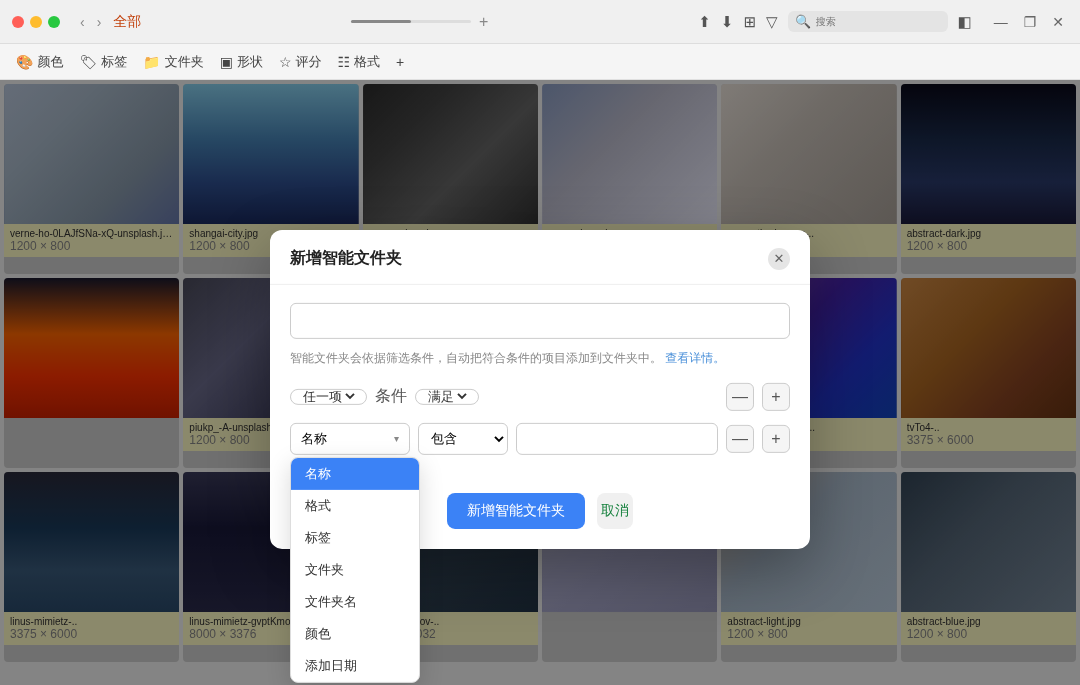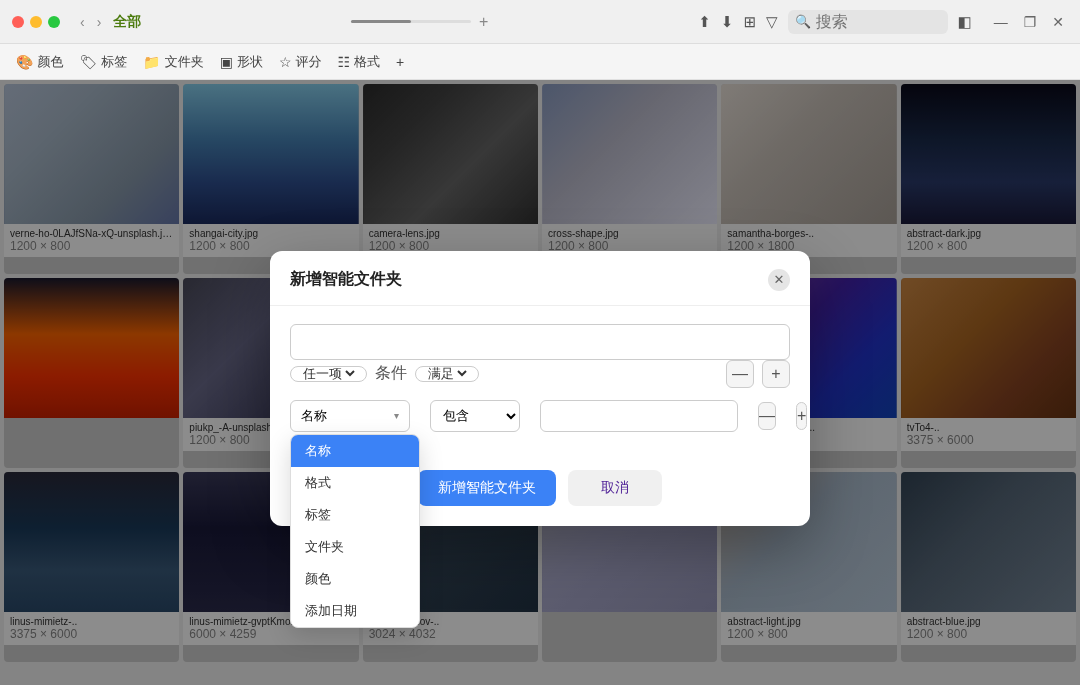--- a/index.html
+++ b/index.html
@@ -43,22 +43,22 @@
       margin-left: 8px;
     }
     .nav-arrow {
       font-size: 14px;
       color: #888;
       cursor: pointer;
       padding: 2px 4px;
     }
     .titlebar-title {
       font-size: 14px;
-      color: #4d7c0f;
-      font-weight: 700;
+      color: #c2410c;
+      font-weight: 400;
       margin-left: 4px;
     }
     .titlebar-middle {
       flex: 1;
       display: flex;
       justify-content: center;
       align-items: center;
     }
     .progress-bar {
       width: 120px;
@@ -88,21 +88,21 @@
       align-items: center;
       background: #e4e4e4;
       border-radius: 6px;
       padding: 3px 8px;
       gap: 4px;
       width: 160px;
     }
     .search-box input {
       border: none;
       background: transparent;
-      font-size: 16px;
+      font-size: 10px;
       color: #404040;
       outline: none;
       width: 120px;
     }
     .win-controls {
       display: flex;
       align-items: center;
       gap: 8px;
       margin-left: 8px;
     }
@@ -159,21 +159,21 @@
       cursor: pointer;
     }
     .photo-item .photo-bg {
       width: 100%;
       height: 140px;
       background-size: cover;
       background-position: center;
     }
     .photo-info {
       padding: 4px 6px;
-      background: #ffffff;
+      background: #fef9c3;
     }
     .photo-name {
       font-size: 10px;
       color: #333;
       white-space: nowrap;
       overflow: hidden;
       text-overflow: ellipsis;
     }
     .photo-size {
       font-size: 12px;
@@ -319,21 +319,21 @@
       justify-content: center;
       font-size: 16px;
       color: #555;
     }
     .flex-spacer { flex: 1; }
 
     
     .condition-row {
       display: flex;
       align-items: center;
-      gap: 20px;
+      gap: 8px;
       margin-bottom: 4px;
       position: relative;
     }
 
     
     .dropdown-wrapper {
       position: relative;
     }
     .dropdown-trigger {
       height: 32px;
@@ -411,23 +411,23 @@
       background: #3b82f6;
       color: #fff;
       border: none;
       border-radius: 8px;
       font-size: 14px;
       cursor: pointer;
       font-weight: 500;
     }
     .btn-secondary {
       height: 36px;
-      padding: 0 33px;
+      padding: 0 4px;
       background: #f0f0f0;
-      color: #4c1d95;
+      color: #15803d;
       border: none;
       border-radius: 8px;
       font-size: 14px;
       cursor: pointer;
     }
   </style>
 </head>
 <body>
 
 <div class="titlebar">
@@ -596,21 +596,21 @@
       <div class="photo-info">
         <div class="photo-name">linus-mimietz-..</div>
         <div class="photo-size">3375 × 6000</div>
       </div>
     </div>
 
     <div class="photo-item">
       <div class="photo-bg photo-14"></div>
       <div class="photo-info">
         <div class="photo-name">linus-mimietz-gvptKmonylk-unsplash.jpg</div>
-        <div class="photo-size">6000 × 4259</div>
+        <div class="photo-size">8000 × 3376</div>
       </div>
     </div>
 
     <div class="photo-item">
       <div class="photo-bg photo-15"></div>
       <div class="photo-info">
         <div class="photo-name">kirill-martynov-..</div>
         <div class="photo-size">3024 × 4032</div>
       </div>
     </div>
@@ -638,20 +638,24 @@
 
   <div class="overlay"></div>
 
   <div class="dialog">
     <div class="dialog-header">
       <span class="dialog-title">新增智能文件夹</span>
       <button class="dialog-close">✕</button>
     </div>
     <div class="dialog-body">
       <input class="text-input" type="text" placeholder="" style="">
+      <div class="hint-text">
+        <span>智能文件夹会依据筛选条件，自动把符合条件的项目添加到文件夹中。</span>
+        <span class="hint-link">查看详情。</span>
+      </div>
 
       
       <div class="filter-row">
         <div class="select-box">
           <select>
             <option>任一项</option>
           </select>
         </div>
         <span class="filter-row-label">条件</span>
         <div class="select-box">
@@ -670,20 +674,21 @@
           <div class="dropdown-trigger">
             <span>名称</span>
             <span class="chevron">▾</span>
           </div>
 
           <div class="dropdown-menu">
             <div class="dropdown-item selected">名称</div>
             <div class="dropdown-item">格式</div>
             <div class="dropdown-item">标签</div>
             <div class="dropdown-item">文件夹</div>
+            <div class="dropdown-item">文件夹名</div>
             <div class="dropdown-item">颜色</div>
             <div class="dropdown-item">添加日期</div>
 
           </div>
         </div>
         <select class="contains-select">
           <option>包含</option>
         </select>
         <input class="value-input" type="text" style="">
         <button class="round-btn">—</button>

